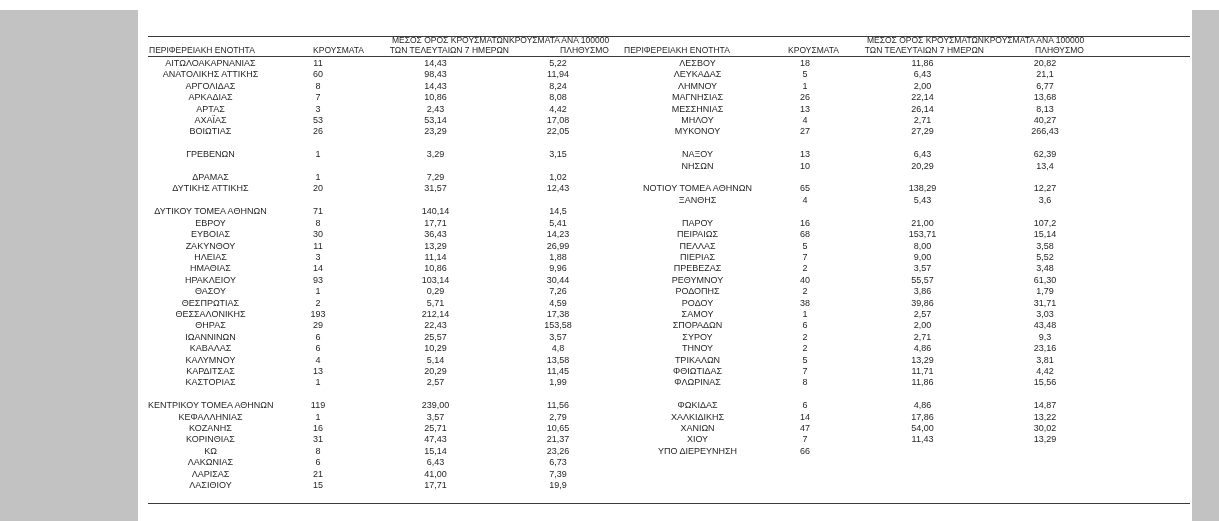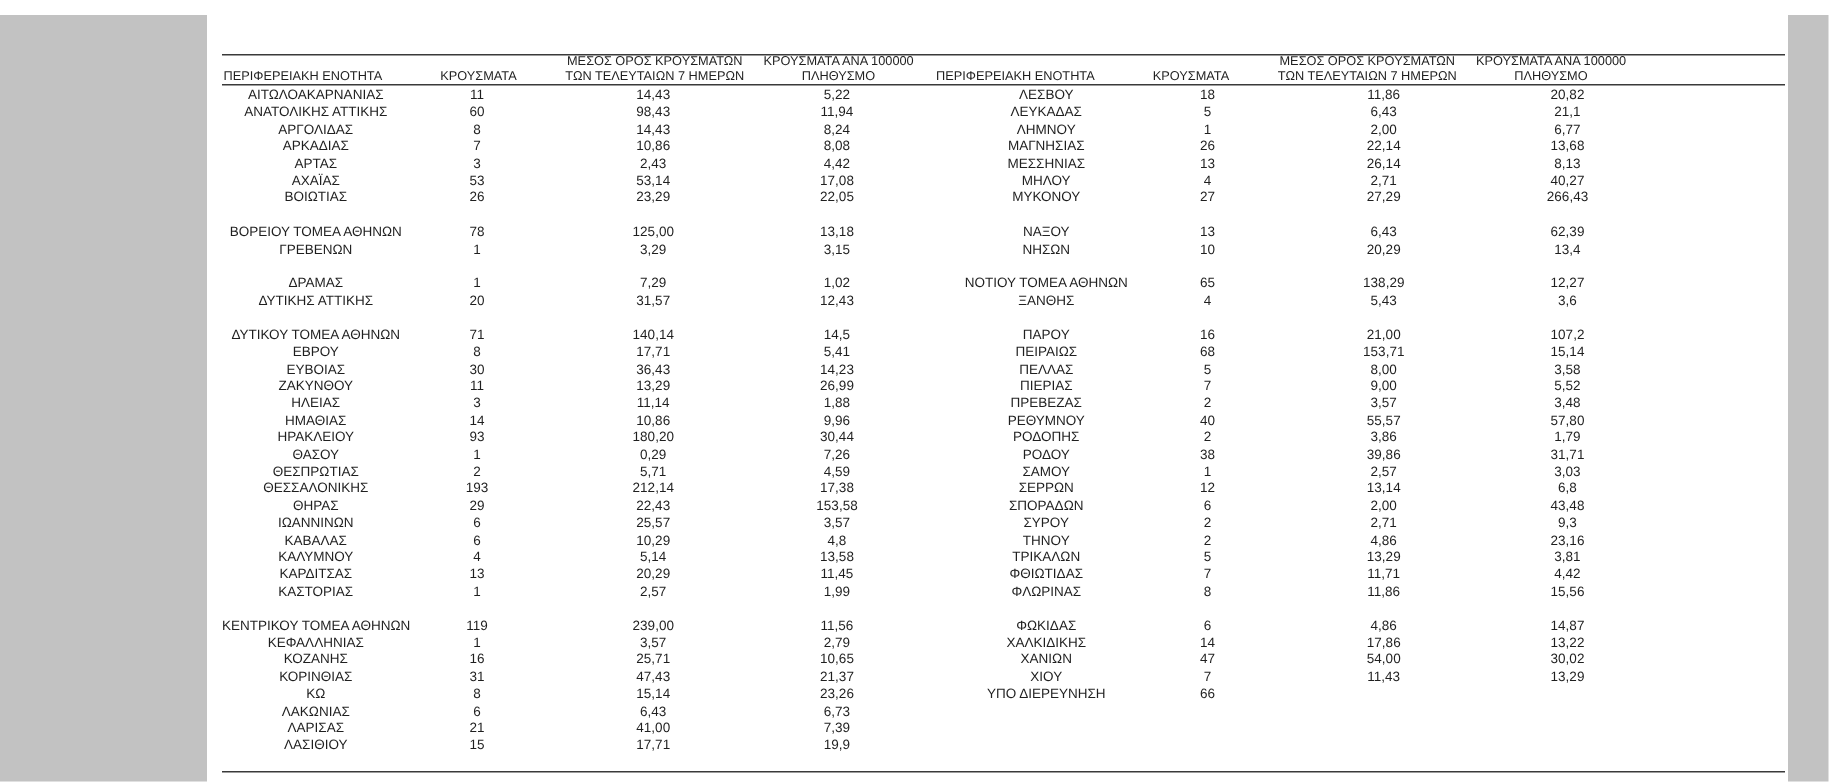--- a/index.html
+++ b/index.html
@@ -25,21 +25,21 @@
   .thead{
     display:flex;column-gap:15px;
     height:19px;
     border-bottom:1px solid #3a3a3a;
   }
   .tbody{display:flex;column-gap:27px;padding-top:1px;}
   .half{flex:0 0 460px;width:460px;}
   .thead .half{display:flex;align-items:flex-end;}
   .th{
     font-size:8.5px;line-height:9.3px;color:#1f1f1f;
-    text-align:center;padding-bottom:1px;
+    text-align:right;padding-bottom:1px;
     white-space:nowrap;overflow:visible;
   }
   .th .h-line{display:block;}
   .c-name{width:125px;flex:0 0 125px;}
   .c-cases{width:90px;flex:0 0 90px;}
   .c-avg{width:145px;flex:0 0 145px;}
   .c-per{width:100px;flex:0 0 100px;}
   .th.c-name{text-align:left;padding-left:1px;margin-top:29px;}
   .tr{display:flex;height:11.42px;}
   .td{
@@ -128,26 +128,20 @@
               <span class="td c-avg">23,29</span>
               <span class="td c-per">22,05</span>
             </div>
             <div class="tr">
               <span class="td c-name"></span>
               <span class="td c-cases"></span>
               <span class="td c-avg"></span>
               <span class="td c-per"></span>
             </div>
             <div class="tr">
-              <span class="td c-name">ΒΟΡΕΙΟΥ ΤΟΜΕΑ ΑΘΗΝΩΝ</span>
-              <span class="td c-cases">78</span>
-              <span class="td c-avg">125,00</span>
-              <span class="td c-per">13,18</span>
-            </div>
-            <div class="tr">
               <span class="td c-name">ΓΡΕΒΕΝΩΝ</span>
               <span class="td c-cases">1</span>
               <span class="td c-avg">3,29</span>
               <span class="td c-per">3,15</span>
             </div>
             <div class="tr">
               <span class="td c-name"></span>
               <span class="td c-cases"></span>
               <span class="td c-avg"></span>
               <span class="td c-per"></span>
@@ -202,21 +196,21 @@
             </div>
             <div class="tr">
               <span class="td c-name">ΗΜΑΘΙΑΣ</span>
               <span class="td c-cases">14</span>
               <span class="td c-avg">10,86</span>
               <span class="td c-per">9,96</span>
             </div>
             <div class="tr">
               <span class="td c-name">ΗΡΑΚΛΕΙΟΥ</span>
               <span class="td c-cases">93</span>
-              <span class="td c-avg">180,20</span>
+              <span class="td c-avg">103,14</span>
               <span class="td c-per">30,44</span>
             </div>
             <div class="tr">
               <span class="td c-name">ΘΑΣΟΥ</span>
               <span class="td c-cases">1</span>
               <span class="td c-avg">0,29</span>
               <span class="td c-per">7,26</span>
             </div>
             <div class="tr">
               <span class="td c-name">ΘΕΣΠΡΩΤΙΑΣ</span>
@@ -433,45 +427,39 @@
             <div class="tr">
               <span class="td c-name">ΠΡΕΒΕΖΑΣ</span>
               <span class="td c-cases">2</span>
               <span class="td c-avg">3,57</span>
               <span class="td c-per">3,48</span>
             </div>
             <div class="tr">
               <span class="td c-name">ΡΕΘΥΜΝΟΥ</span>
               <span class="td c-cases">40</span>
               <span class="td c-avg">55,57</span>
-              <span class="td c-per">57,80</span>
+              <span class="td c-per">61,30</span>
             </div>
             <div class="tr">
               <span class="td c-name">ΡΟΔΟΠΗΣ</span>
               <span class="td c-cases">2</span>
               <span class="td c-avg">3,86</span>
               <span class="td c-per">1,79</span>
             </div>
             <div class="tr">
               <span class="td c-name">ΡΟΔΟΥ</span>
               <span class="td c-cases">38</span>
               <span class="td c-avg">39,86</span>
               <span class="td c-per">31,71</span>
             </div>
             <div class="tr">
               <span class="td c-name">ΣΑΜΟΥ</span>
               <span class="td c-cases">1</span>
               <span class="td c-avg">2,57</span>
               <span class="td c-per">3,03</span>
-            </div>
-            <div class="tr">
-              <span class="td c-name">ΣΕΡΡΩΝ</span>
-              <span class="td c-cases">12</span>
-              <span class="td c-avg">13,14</span>
-              <span class="td c-per">6,8</span>
             </div>
             <div class="tr">
               <span class="td c-name">ΣΠΟΡΑΔΩΝ</span>
               <span class="td c-cases">6</span>
               <span class="td c-avg">2,00</span>
               <span class="td c-per">43,48</span>
             </div>
             <div class="tr">
               <span class="td c-name">ΣΥΡΟΥ</span>
               <span class="td c-cases">2</span>

